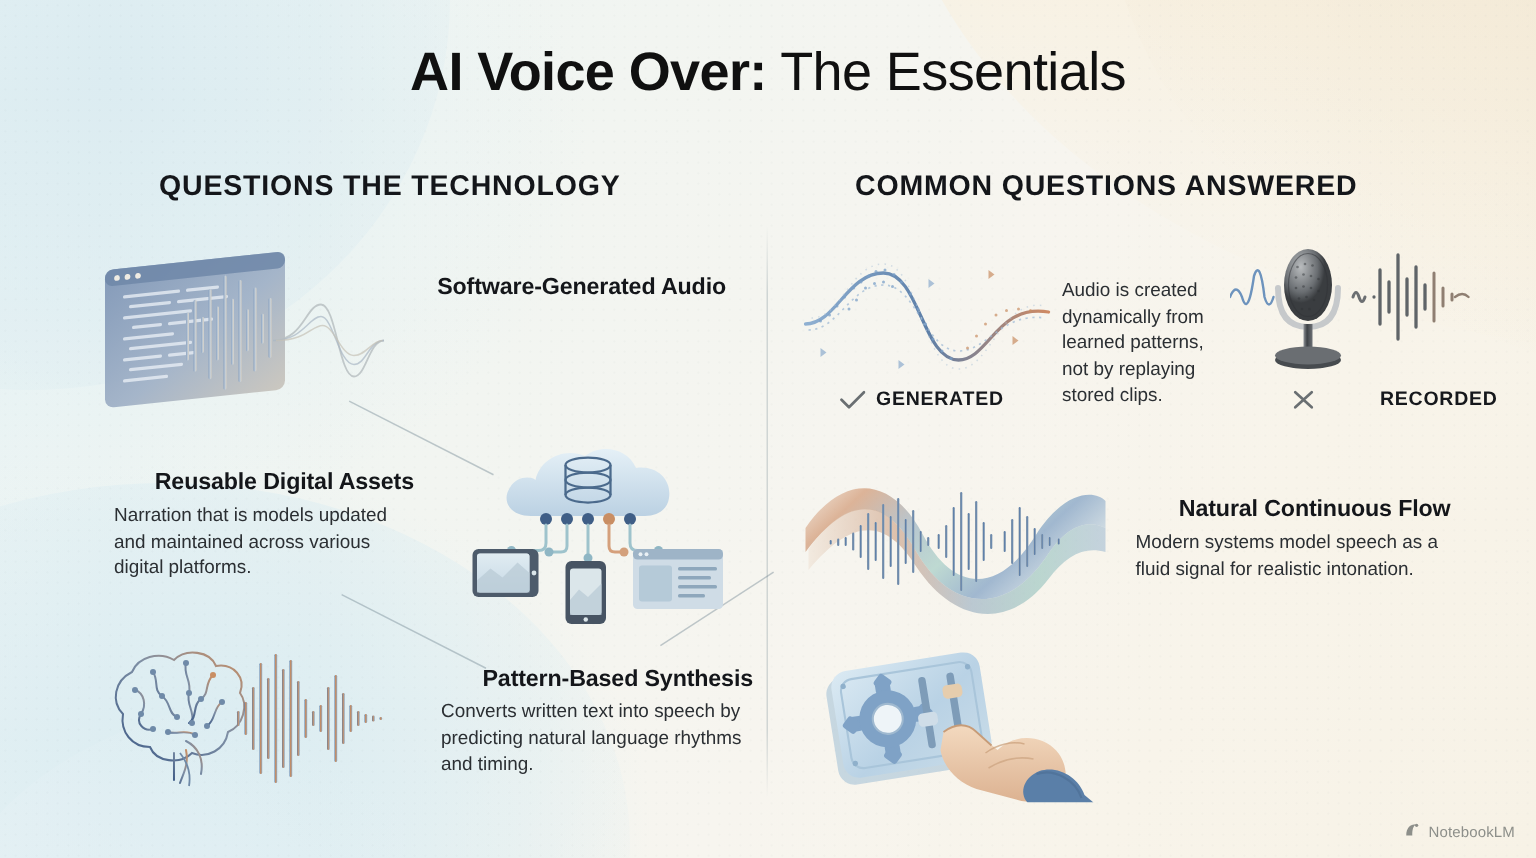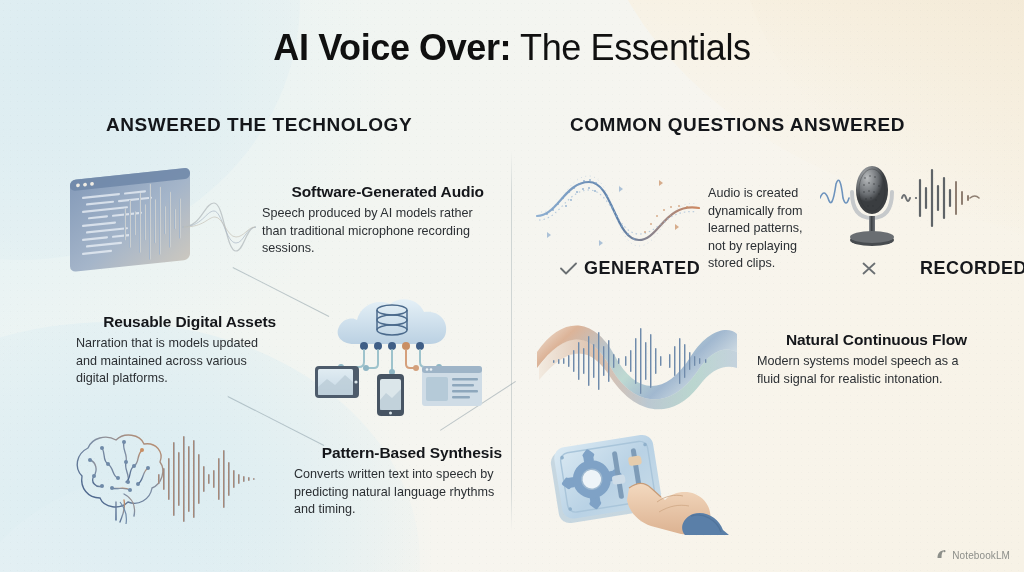--- a/index.html
+++ b/index.html
@@ -54,22 +54,22 @@
 
   
   .tb{position:absolute;}
   .tb h3{margin:0 0 4px 0;font-size:15.5px;font-weight:700;color:#14161a;letter-spacing:-.1px;text-align:right;}
   .tb p{margin:0;font-size:12.6px;line-height:17.5px;color:#2b2f33;}
 
   
   .icon-box{position:absolute;}
 
   
-  .badge{position:absolute;display:flex;align-items:center;gap:7px;
-    font-size:18px;font-weight:700;letter-spacing:.5px;color:#16181c;}
+  .badge{position:absolute;display:flex;align-items:flex-end;gap:7px;
+    font-size:13px;font-weight:700;letter-spacing:.5px;color:#16181c;}
   .badge svg{display:block;}
 
   
   #watermark{position:absolute;right:14px;bottom:10px;display:flex;align-items:center;gap:5px;
     font-size:10px;color:#8d8f8a;letter-spacing:.1px;}
 </style>
 </head>
 <body>
 
 <div id="stage">
@@ -78,21 +78,21 @@
   <div class="swoosh" id="sw-tr"></div>
   <div class="swoosh" id="sw-tr2"></div>
   <div class="swoosh" id="sw-bl"></div>
   <div class="swoosh" id="sw-bl2"></div>
   <div id="grain"></div>
 
   <div id="title">
     <span class="b">AI Voice Over:</span><span class="l"> The Essentials</span>
   </div>
 
-  <div class="sec-head" id="head-left">ANSWERED THE TECHNOLOGY</div>
+  <div class="sec-head" id="head-left">QUESTIONS THE TECHNOLOGY</div>
   <div class="sec-head" id="head-right">COMMON QUESTIONS ANSWERED</div>
 
   <div id="divider"></div>
 
   <div class="connector" style="left:233px;top:267px;width:108px;transform:rotate(27deg);"></div>
   <div class="connector" style="left:228px;top:396px;width:108px;transform:rotate(27deg);"></div>
   <div class="connector" style="left:440px;top:430px;width:90px;transform:rotate(-33deg);"></div>
 
   <div class="icon-box" style="left:62px;top:163px;width:195px;height:118px;">
     <svg width="195" height="118" viewBox="0 0 195 118">
@@ -144,21 +144,20 @@
             <rect x="117" y="48" width="2" height="40" rx="1"></rect>
         </g>
       </g>
       <path d="M120 64 C140 64 142 40 152 40 C162 40 164 88 174 88 C182 88 184 64 194 64" fill="none" stroke="#b9bfc2" stroke-width="1.2" opacity=".85"></path>
       <path d="M120 64 C140 64 144 48 152 48 C160 48 164 80 174 80 C182 80 184 64 194 64" fill="none" stroke="#a9b6c4" stroke-width="1" opacity=".7"></path>
       <path d="M122 64 C142 64 146 54 153 54 C161 54 165 74 174 74 C182 74 186 64 193 64" fill="none" stroke="#c6c2b6" stroke-width="1" opacity=".7"></path>
     </svg>
   </div>
   <div class="tb" style="left:262px;top:183px;width:222px;">
     <h3>Software-Generated Audio</h3>
-    <p>Speech produced by AI models rather than traditional microphone recording sessions.</p>
   </div>
 
   <div class="icon-box" style="left:312px;top:288px;width:175px;height:128px;">
     <svg width="175" height="128" viewBox="0 0 175 128">
       <defs>
         <linearGradient id="cloudG" x1="0" y1="0" x2="0" y2="1">
           <stop offset="0" stop-color="#e4f0f7"></stop>
             <stop offset="100%" stop-color="#b8cfe2"></stop>
         </linearGradient>
       </defs>

